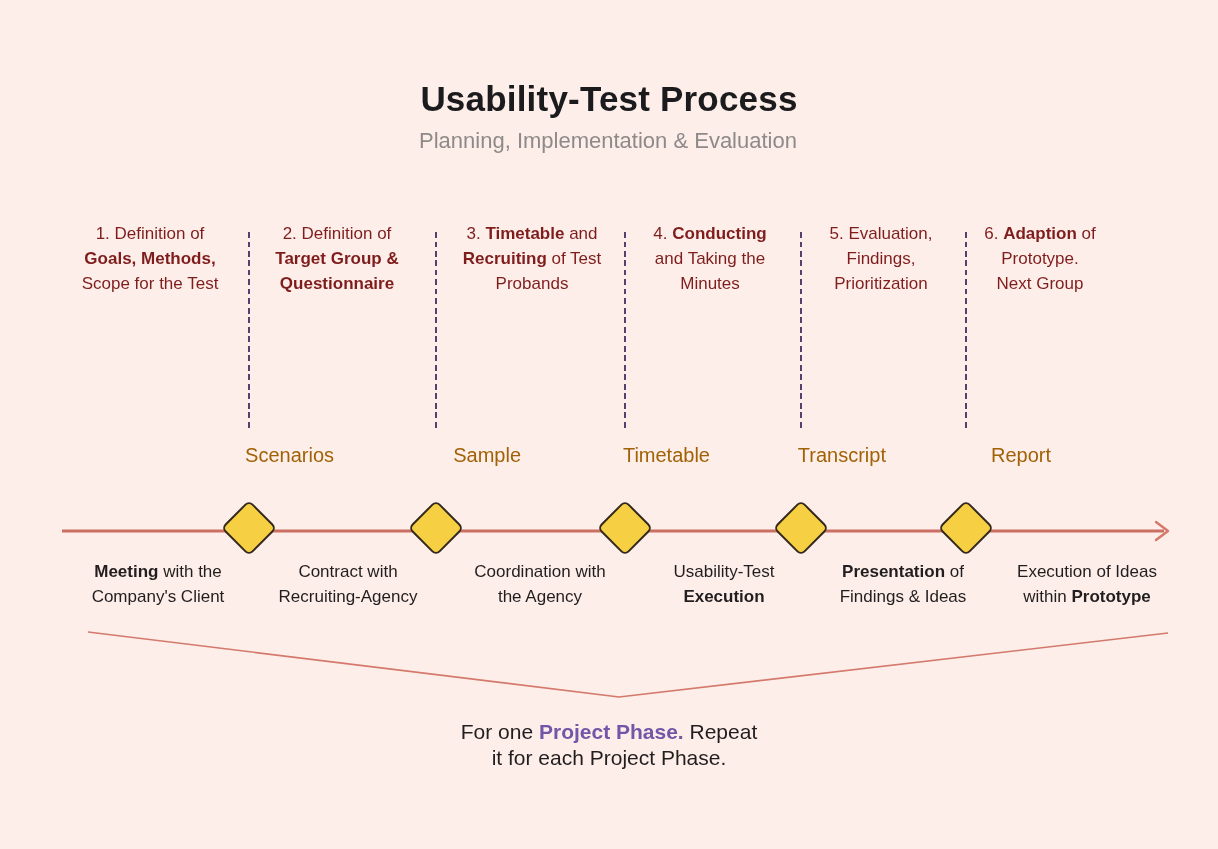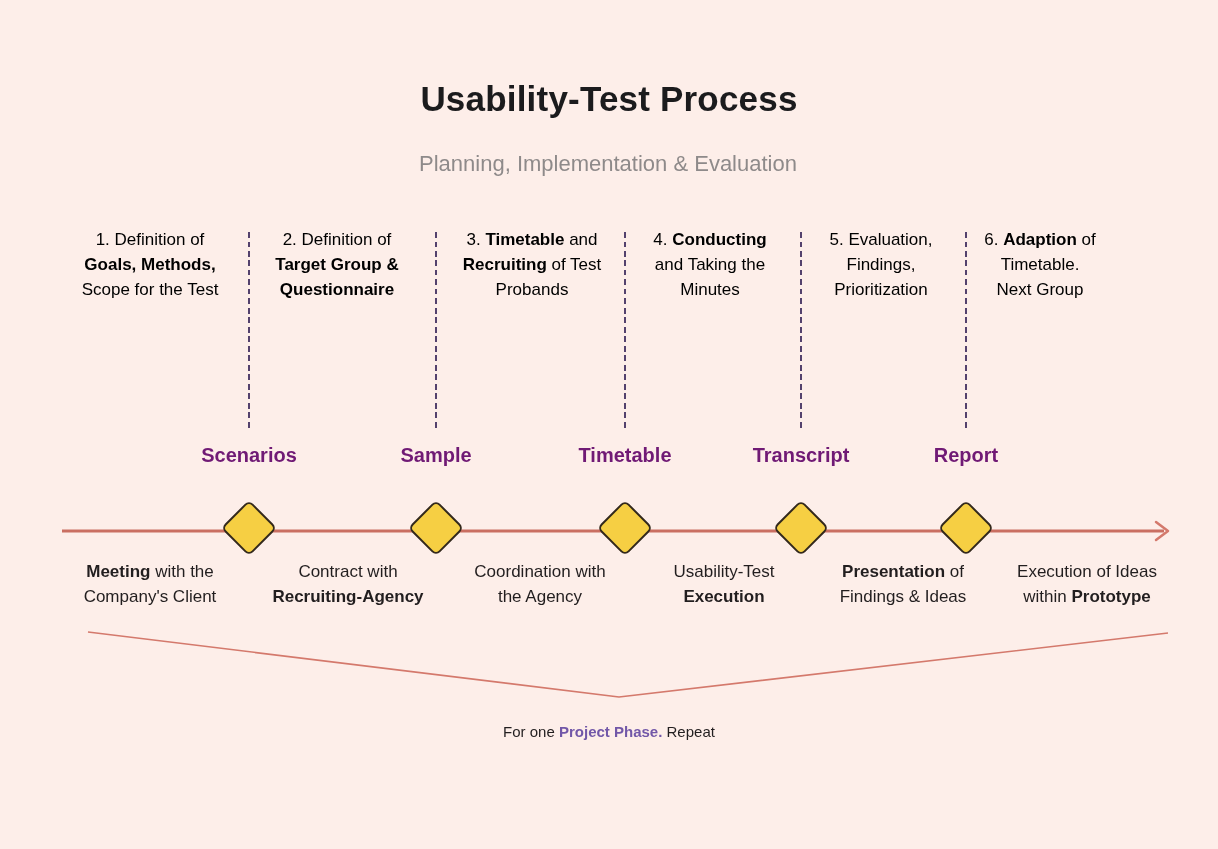--- a/index.html
+++ b/index.html
@@ -24,46 +24,45 @@
     font-weight: 700;
     color: #1b1b1d;
     letter-spacing: 0.2px;
   }
   .subtitle {
     top: 128px; left: 0; width: 1216px;
     text-align: center;
     font-size: 22px;
     font-weight: 400;
     color: #8e8a8a;
-    margin-top: 23px;
   }
 
   .phase {
-    top: 227px;
+    top: 221px;
     width: 190px;
     text-align: center;
     font-size: 17px;
     line-height: 25px;
-    color: #000000;
+    color: #7f1d1d;
   }
 
   .divider {
     top: 232px;
     width: 1.6px;
     height: 198px;
     background: repeating-linear-gradient(to bottom, #54416d 0 5.5px, transparent 5.5px 9.5px);
   }
 
   .milestone-label {
     top: 444px;
     width: 170px;
-    text-align: center;
+    text-align: right;
     font-size: 20px;
-    font-weight: 700;
-    color: #701a75;
+    font-weight: 400;
+    color: #a16207;
   }
 
   .diamond {
     width: 40px;
     height: 40px;
     background: #f6cf43;
     border: 2.5px solid #33291c;
     border-radius: 6px;
     transform: rotate(45deg);
     box-sizing: border-box;
@@ -75,21 +74,21 @@
     width: 200px;
     text-align: center;
     font-size: 17px;
     line-height: 25px;
     color: #221e1f;
   }
 
   .footnote {
     top: 719px; left: 0; width: 1218px;
     text-align: center;
-    font-size: 15px;
+    font-size: 21px;
     line-height: 26px;
     color: #221e1f;
   }
 
   svg.layer {
     position: absolute;
     top: 0; left: 0;
     width: 1218px;
     height: 849px;
     pointer-events: none;
@@ -99,21 +98,21 @@
 <body>
 
 <div class="abs title">Usability-Test Process</div>
 <div class="abs subtitle">Planning, Implementation &amp; Evaluation</div>
 
 <div class="abs phase" style="left:55px"><span>1. Definition of</span><br><span style="font-weight: 700;">Goals, Methods,</span><br><span style="font-weight: 400;">Scope</span><span> for the Test</span></div>
 <div class="abs phase" style="left:242px"><span>2. Definition of</span><br><span style="font-weight: 700;">Target Group &amp;</span><br><span style="font-weight: 700;">Questionnaire</span></div>
 <div class="abs phase" style="left:437px"><span>3. </span><span style="font-weight: 700;">Timetable</span><span> and</span><br><span style="font-weight: 700;">Recruiting</span><span> of Test</span><br><span>Probands</span></div>
 <div class="abs phase" style="left:615px"><span>4. </span><span style="font-weight: 700;">Conducting</span><br><span>and Taking the</span><br><span>Minutes</span></div>
 <div class="abs phase" style="left:786px"><span>5. </span><span style="font-weight: 400;">Evaluation,</span><br><span>Findings,</span><br><span>Prioritization</span></div>
-<div class="abs phase" style="left:945px"><span>6. </span><span style="font-weight: 700;">Adaption</span><span> of</span><br><span>Timetable.</span><br><span>Next Group</span></div>
+<div class="abs phase" style="left:945px"><span>6. </span><span style="font-weight: 700;">Adaption</span><span> of</span><br><span>Prototype.</span><br><span>Next Group</span></div>
 
 <div class="abs divider" style="left:248px"></div>
 <div class="abs divider" style="left:435px"></div>
 <div class="abs divider" style="left:624px"></div>
 <div class="abs divider" style="left:800px"></div>
 <div class="abs divider" style="left:965px"></div>
 
 <div class="abs milestone-label" style="left:164px">Scenarios</div>
 <div class="abs milestone-label" style="left:351px">Sample</div>
 <div class="abs milestone-label" style="left:540px">Timetable</div>
@@ -125,20 +124,20 @@
   <polyline points="1156,522 1168,531 1156,540" fill="none" stroke="#d4796c" stroke-width="2.5" stroke-linecap="round" stroke-linejoin="round"></polyline>
   <polyline points="88,632 619,697 1168,633" fill="none" stroke="#d4796c" stroke-width="1.6" stroke-linejoin="round"></polyline>
 </svg>
 
 <div class="abs diamond" style="left:229px"></div>
 <div class="abs diamond" style="left:416px"></div>
 <div class="abs diamond" style="left:605px"></div>
 <div class="abs diamond" style="left:781px"></div>
 <div class="abs diamond" style="left:946px"></div>
 
-<div class="abs activity" style="left:50px"><span style="font-weight: 700;">Meeting</span><span> with the</span><br><span>Company's Client</span></div>
-<div class="abs activity" style="left:248px"><span>Contract with</span><br><span style="font-weight: 700; text-align: right;">Recruiting-Agency</span></div>
+<div class="abs activity" style="left:58px"><span style="font-weight: 700;">Meeting</span><span> with the</span><br><span>Company's Client</span></div>
+<div class="abs activity" style="left:248px"><span>Contract with</span><br><span style="font-weight: 400; text-align: right;">Recruiting-Agency</span></div>
 <div class="abs activity" style="left:440px"><span style="font-weight: 400;">Coordination</span><span> with</span><br><span>the Agency</span></div>
 <div class="abs activity" style="left:624px"><span>Usability-Test</span><br><span style="font-weight: 700;">Execution</span></div>
 <div class="abs activity" style="left:803px"><span style="font-weight: 700;">Presentation</span><span> of</span><br><span>Findings &amp; Ideas</span></div>
 <div class="abs activity" style="left:987px"><span>Execution of Ideas</span><br><span>within </span><span style="font-weight: 700;">Prototype</span></div>
 
-<div class="abs footnote"><span>For one </span><span style="font-weight: 700; color: rgb(114, 87, 168);">Project Phase.</span><span> Repeat</span><br></div>
+<div class="abs footnote"><span>For one </span><span style="font-weight: 700; color: rgb(114, 87, 168);">Project Phase.</span><span> Repeat</span><br><span>it for each Project Phase.</span></div>
 
 </body></html>

